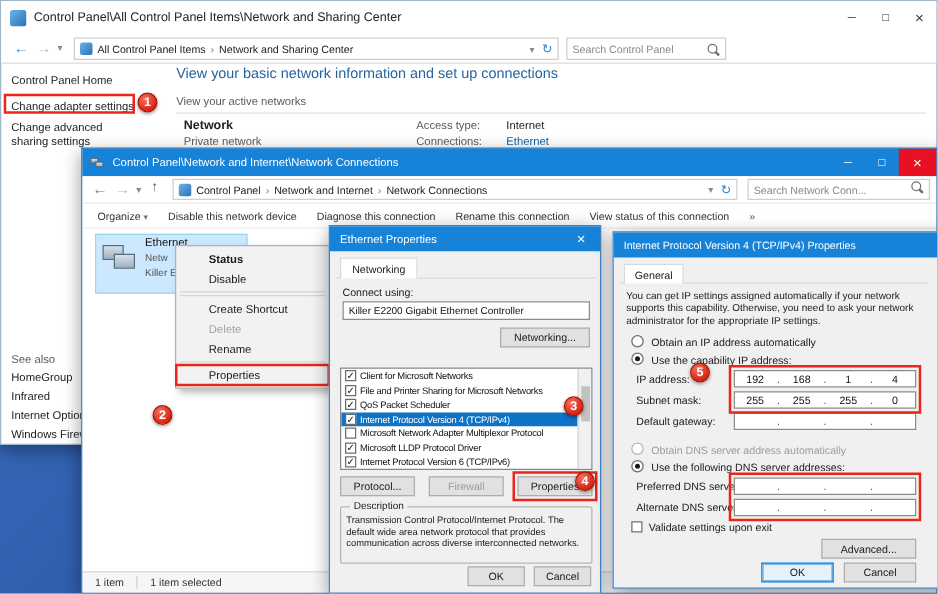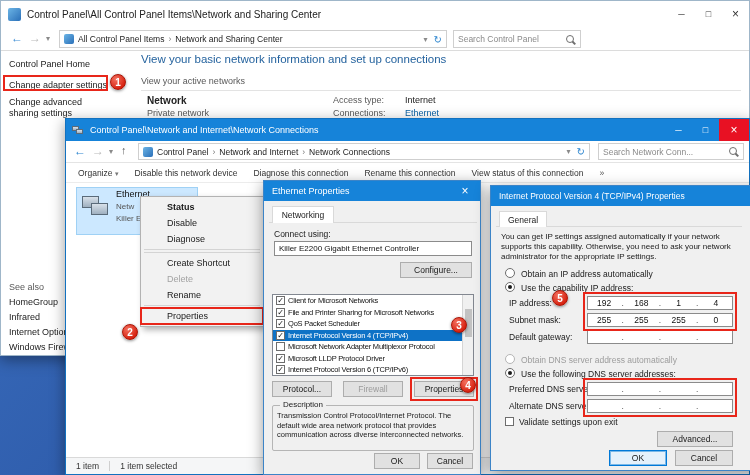--- a/index.html
+++ b/index.html
@@ -127,21 +127,21 @@
       <div class="abs fld" style="left:72px;top:2px;width:452px;height:17px;display:flex;align-items:center;padding:0 4px;border-color:#cfcfcf">
         <span class="cpicon small"></span>
         <span style="margin-left:4px;color:#222">Control Panel</span>
         <span style="margin:0 4px;color:#777">›</span>
         <span style="color:#222">Network and Internet</span>
         <span style="margin:0 4px;color:#777">›</span>
         <span style="color:#222">Network Connections</span>
         <span style="margin-left:auto;color:#8a8a8a;font-size:8px">▾</span>
         <span style="margin-left:6px;color:#2e86cf;font-size:10px">↻</span>
       </div>
-      <div class="abs fld" style="left:532px;top:2px;width:146px;height:17px;display:flex;align-items:center;padding:0 4px;border-color:#cfcfcf">
+      <div class="abs fld" style="left:532px;top:2px;width:146px;height:17px;display:flex;padding:0 4px;border-color:#cfcfcf">
         <input style="border: 0px; outline: 0px; flex: 1 1 0%; min-width: 0px; font-size: 8.5px; font-family: inherit; color: rgb(68, 68, 68); background: transparent;" placeholder="Search Network Conn...">
         <span class="mag"></span>
       </div>
     </div>
     <div class="abs" style="top:44px;left:0;right:0;height:20px;background:#fff;border-bottom:1px solid #ececec;display:flex;align-items:center;gap:16px;padding-left:12px;font-size:8.5px;color:#333">
       <span><span>Organize</span> <span style="font-size:7px;color:#777">▾</span></span>
       <span>Disable this network device</span>
       <span>Diagnose this connection</span>
       <span>Rename this connection</span>
       <span>View status of this connection</span>
@@ -162,21 +162,20 @@
     <div class="abs" style="left:0;right:0;bottom:0;height:17px;background:#f5f6f7;border-top:1px solid #d9d9d9;display:flex;align-items:center;gap:10px;padding-left:10px;font-size:8.5px;color:#333">
       <span>1 item</span>
       <span style="width:1px;height:10px;background:#cfcfcf"></span>
       <span>1 item selected</span>
     </div>
   </div>
 
   <div class="menu" style="left:140px;top:196px;width:124px">
     <div class="menu-item bold">Status</div>
     <div class="menu-item">Disable</div>
-    <div class="menu-item">Diagnose</div>
     <div class="msep"></div>
     <div class="msep"></div>
     <div class="menu-item">Create Shortcut</div>
     <div class="menu-item dis">Delete</div>
     <div class="menu-item">Rename</div>
     <div class="msep"></div>
     <div class="menu-item hl">Properties</div>
   </div>
 
   <div class="win" style="left:263px;top:180px;width:218px;height:295px;border:1px solid #3c84c7;z-index:35">
@@ -184,21 +183,21 @@
       <span>Ethernet Properties</span>
       <span class="caps">
           <span class="cap" style="width:30px;font-size:12px">×</span>
         </span>
     </div>
     <div class="tab" style="left:8px;top:25px;width:62px;height:17px">Networking</div>
     <div class="pageline" style="left:5px;top:41px;width:208px"></div>
 
     <span class="lbl" style="left:10px;top:48px">Connect using:</span>
     <div class="abs fld" style="left:10px;top:60px;width:198px;height:15px;display:flex;align-items:center;padding-left:4px;font-size:8px;color:#111">Killer E2200 Gigabit Ethernet Controller</div>
-    <div class="btn" style="left:136px;top:81px;width:72px;height:16px">Configure...</div>
+    <div class="btn" style="left:136px;top:81px;width:72px;height:16px">Networking...</div>
 
     <div class="abs" style="left:8px;top:113px;width:202px;height:82px;background:#fff;border:1px solid #828790;overflow:hidden">
       <div style="width:190px">
         <div class="lrow">
             <span class="cbx">✓</span>
             <span>Client for Microsoft Networks</span>
           </div>
         <div class="lrow">
             <span class="cbx">✓</span>
             <span>File and Printer Sharing for Microsoft Networks</span>

